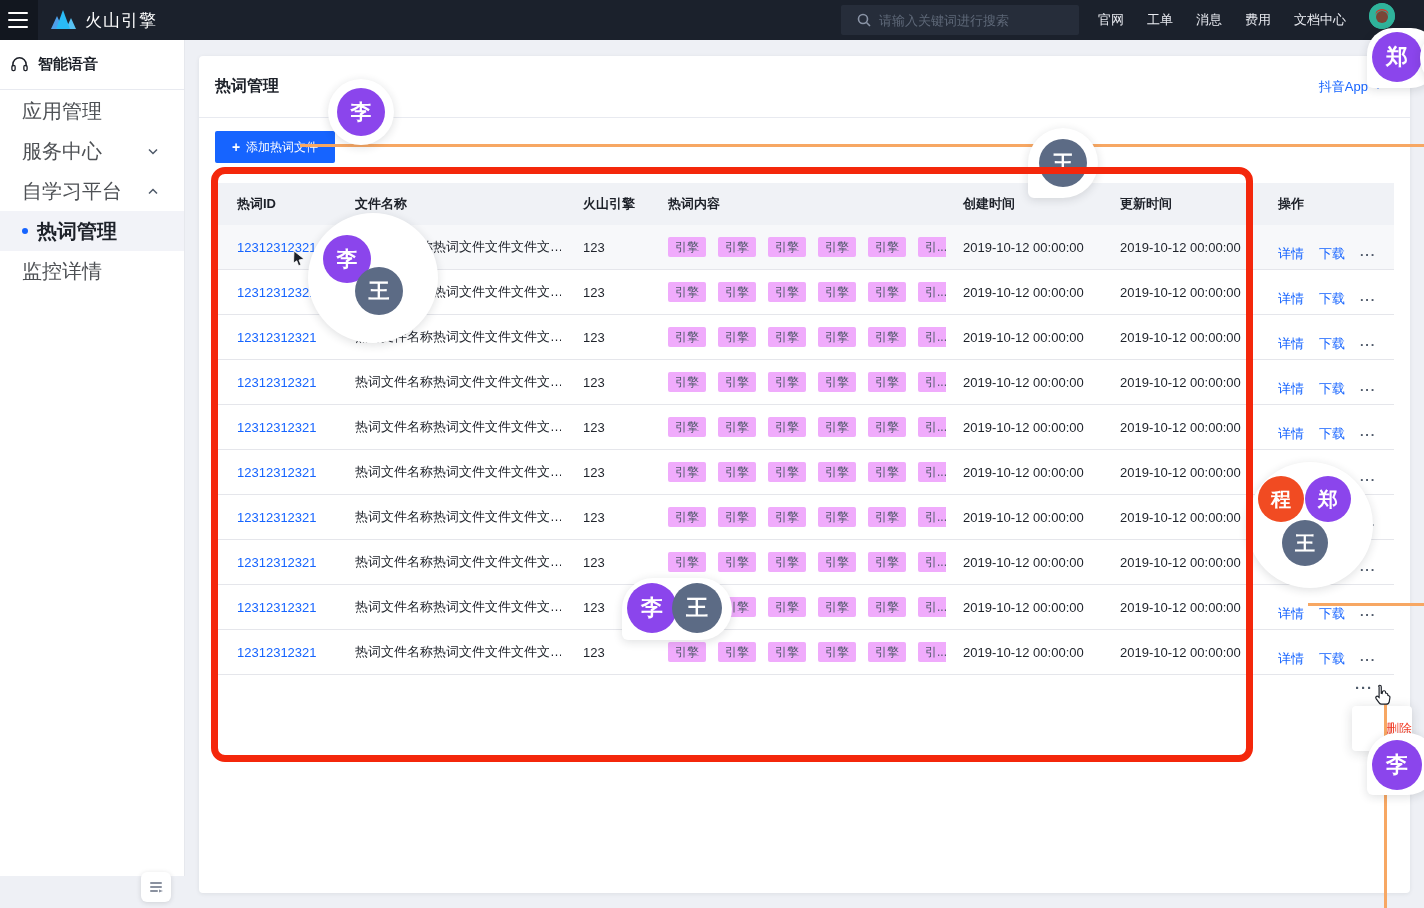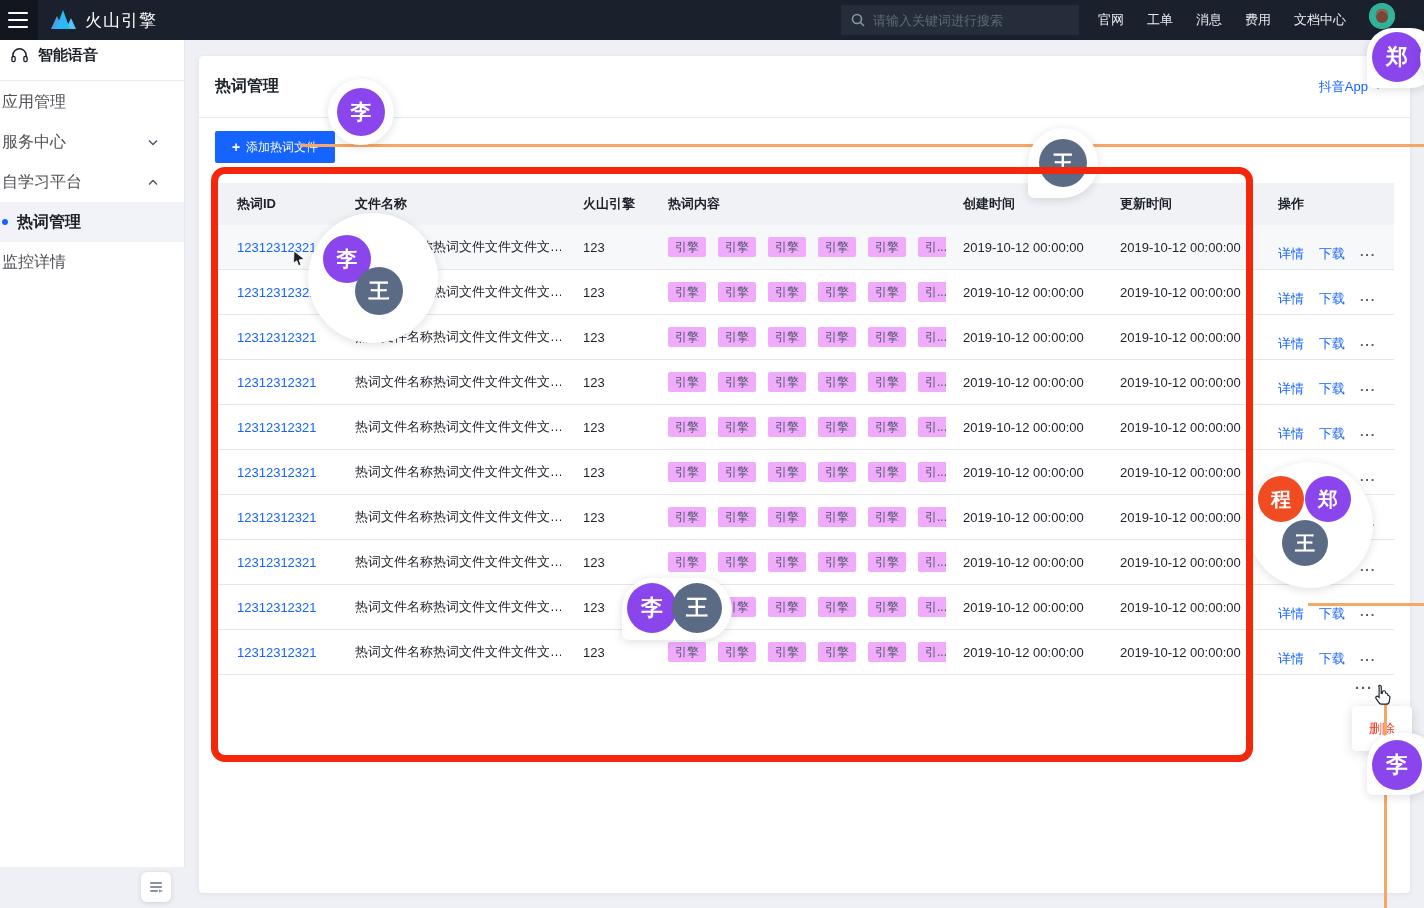--- a/index.html
+++ b/index.html
@@ -5,33 +5,33 @@
   * { margin:0; padding:0; box-sizing:border-box; }
   html,body { width:1424px; height:908px; overflow:hidden; }
   body { position:relative; background:#EEF0F5; font-family:"Liberation Sans","DejaVu Sans",sans-serif; }
 
   
   .topnav { position:absolute; left:0; top:0; width:1424px; height:40px; background:#1B212C; z-index:4; }
   .hamburger { position:absolute; left:0; top:0; width:38px; height:40px; background:#12171F; display:flex; flex-direction:column; justify-content:center; gap:5px; padding:0 8px; cursor:pointer; }
   .hamburger i { display:block; width:20px; height:2px; background:#FFF; border-radius:1px; }
   .brand { position:absolute; left:50px; top:0; height:40px; display:flex; align-items:center; gap:8px; cursor:pointer; }
   .brand-name { color:#FFF; font-size:17px; font-weight:normal; letter-spacing:1px; }
-  .search { position:absolute; left:841px; top:5px; width:238px; height:30px; background:#262D3A; border-radius:2px; display:flex; align-items:center; padding:0 10px; gap:8px; }
+  .search { position:absolute; left:841px; top:5px; width:238px; height:30px; background:#262D3A; border-radius:2px; display:flex; align-items:center; padding:0 16px; gap:8px; }
   .search input { flex:1; background:transparent; border:none; outline:none; font-size:13px; color:#C6CAD4; font-family:inherit; }
   .search input::placeholder { color:#5E6878; }
   .topnav-links { position:absolute; left:1098px; top:0; height:40px; display:flex; align-items:center; gap:23px; }
   .topnav-links span { color:#E8EAF0; font-size:13px; cursor:pointer; white-space:nowrap; }
   .nav-avatar { position:absolute; left:1369px; top:3px; width:26px; height:26px; border-radius:50%; background:#2FB39B; overflow:hidden; cursor:pointer; }
 
   
-  .sidebar { position:absolute; left:0; top:31px; width:185px; height:836px; background:#FFF; border-right:1px solid #E6E8ED; z-index:1; }
+  .sidebar { position:absolute; left:0; top:40px; width:185px; height:836px; background:#FFF; border-right:1px solid #E6E8ED; z-index:1; }
   .sidebar-head { height:50px; display:flex; align-items:center; gap:9px; padding:0 10px; border-bottom:1px solid #E8EAF0; }
   .sidebar-title { font-size:15px; font-weight:bold; color:#1D2129; }
   .side-items { padding-top:1px; }
-  .side-item { height:40px; display:flex; align-items:center; padding:0 2px; font-size:16px; color:#4E5155; cursor:pointer; position:relative; }
+  .side-item { height:40px; display:flex; align-items:center; padding:0 22px; font-size:20px; color:#4E5155; cursor:pointer; position:relative; }
   .side-item .chev { position:absolute; right:26px; display:flex; }
   .side-item.active { background:#F2F3F8; color:#1D2129; font-weight:bold; }
   .dot { width:6px; height:6px; border-radius:50%; background:#1664FF; margin-right:9px; }
 
   
   .card { position:absolute; left:199px; top:56px; width:1211px; height:837px; background:#FFF; border-radius:4px; box-shadow:0 1px 4px rgba(31,35,41,.08); z-index:1; }
   .card-head { height:62px; border-bottom:1px solid #E8EAF0; display:flex; align-items:center; justify-content:space-between; padding:0 28px 0 16px; }
   .page-title { font-size:16px; font-weight:bold; color:#1D2129; }
   .app-selector { color:#1664FF; font-size:13px; display:flex; align-items:center; gap:6px; cursor:pointer; }
   .caret { width:0; height:0; border-left:4px solid transparent; border-right:4px solid transparent; border-top:5px solid #1664FF; }
@@ -49,21 +49,21 @@
   .c5{width:157px; padding-left:17px;} .c6{width:157px; padding-left:17px;} .c7{width:134px; padding-left:18px;}
   .id-link { color:#1664FF; cursor:pointer; }
   .tags { display:flex; gap:12px; }
   .tag { background:#f0abfc; color:#4E5969; font-size:12px; padding:4px 7px; border-radius:2px; line-height:1; }
   .act { display:flex; align-items:center; gap:15px;margin-top:14px; }
   .lnk { color:#1664FF; cursor:pointer; }
   .more-dots { color:#4E5969; font-weight:bold; letter-spacing:1px; cursor:pointer; }
 
   
   .floating-more { position:absolute; left:1355px; top:679px; font-size:15px; color:#4E5969; font-weight:bold; letter-spacing:1px; z-index:5; cursor:pointer; }
-  .dropdown { position:absolute; left:1352px; top:706px; width:60px; height:45px; background:#FFF; border-radius:4px; box-shadow:0 2px 12px rgba(31,35,41,.16); display:flex; align-items:center; justify-content:center; z-index:5; }
+  .dropdown { position:absolute; left:1352px; top:706px; width:60px; height:45px; background:#FFF; border-radius:4px; box-shadow:0 2px 12px rgba(31,35,41,.16); display:flex; align-items:center; justify-content:flex-end; z-index:5; }
   .delete-item { color:#F23C26; font-size:13px; cursor:pointer; }
 
   
   .quick-btn { position:absolute; left:141px; top:872px; width:30px; height:30px; background:#FFF; border-radius:6px; box-shadow:0 1px 5px rgba(31,35,41,.15); display:flex; align-items:center; justify-content:center; z-index:3; cursor:pointer; }
 
   
   .orange-line { position:absolute; background:#F7A763; z-index:6; }
   #ol1 { left:300px; top:144px; width:1124px; height:3px; }
   #ol2 { left:1308px; top:603px; width:116px; height:3px; }
   #ol3 { left:1384px; top:700px; width:3px; height:208px; }

